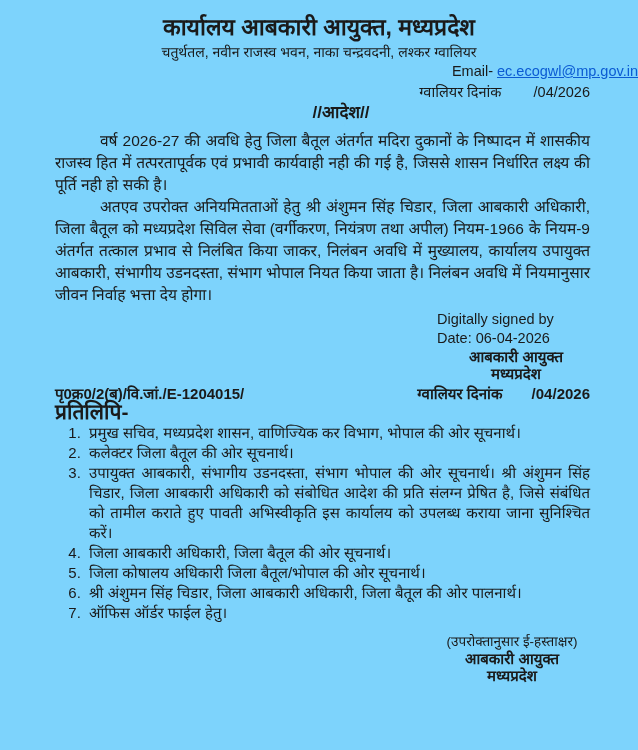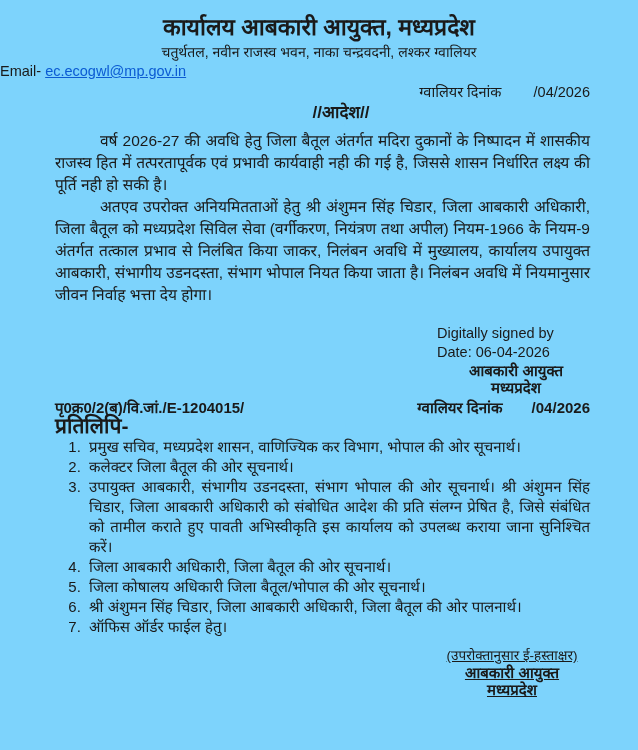--- a/index.html
+++ b/index.html
@@ -22,21 +22,21 @@
     font-weight: bold;
     line-height: 28px;
   }
   .hdr-address {
     text-align: center;
     font-size: 14px;
     line-height: 18px;
     margin-top: 2px;
   }
   .hdr-email {
-    text-align: left;
+    text-align: right;
     font-size: 14.5px;
     line-height: 18px;
     margin-top: 1px;
   }
   .email-link {
     color: #0b5bd3;
     text-decoration: underline;
     cursor: pointer;
   }
   .hdr-dateline {
@@ -59,21 +59,21 @@
   .paras {
     margin: 6px 48px 0 55px;
     font-size: 15.5px;
     line-height: 22px;
     text-align: justify;
   }
   .paras p { text-indent: 45px; }
   
   .sig-wrap {
     margin-left: 437px;
-    margin-top: 18px;
+    margin-top: 4px;
     width: 158px;
   }
   .sig-line {
     font-size: 14.5px;
     line-height: 19px;
     white-space: nowrap;
   }
   .sig-bold {
     font-size: 15px;
     font-weight: bold;
@@ -106,21 +106,20 @@
   }
   ol.copies li {
     text-align: justify;
     padding-left: 4px;
   }
   
   .footer-wrap {
     width: 180px;
     margin: 10px 36px 0 auto;
     text-align: center;
-    text-decoration: underline;
   }
   .footer-note { font-size: 13.5px; line-height: 17px; }
   .footer-bold { font-size: 15px; font-weight: bold; line-height: 17px; }
 </style>
 </head>
 <body>
 
 <div class="page">
 
   <div class="hdr-title">कार्यालय आबकारी आयुक्त, मध्यप्रदेश</div>

